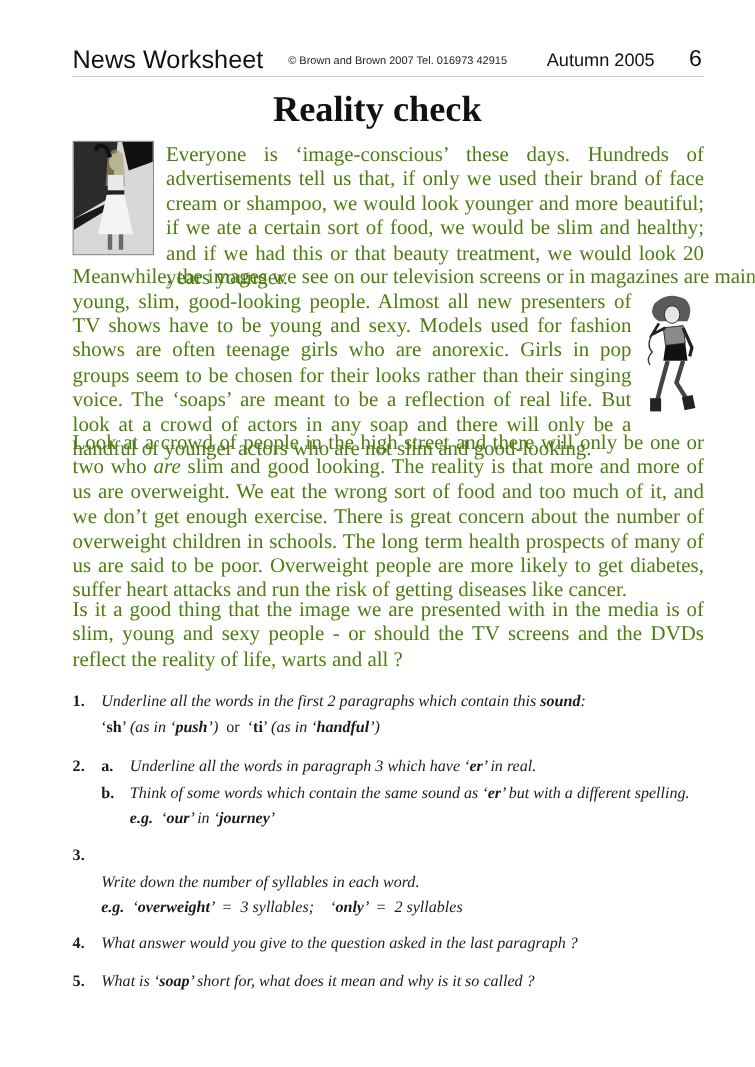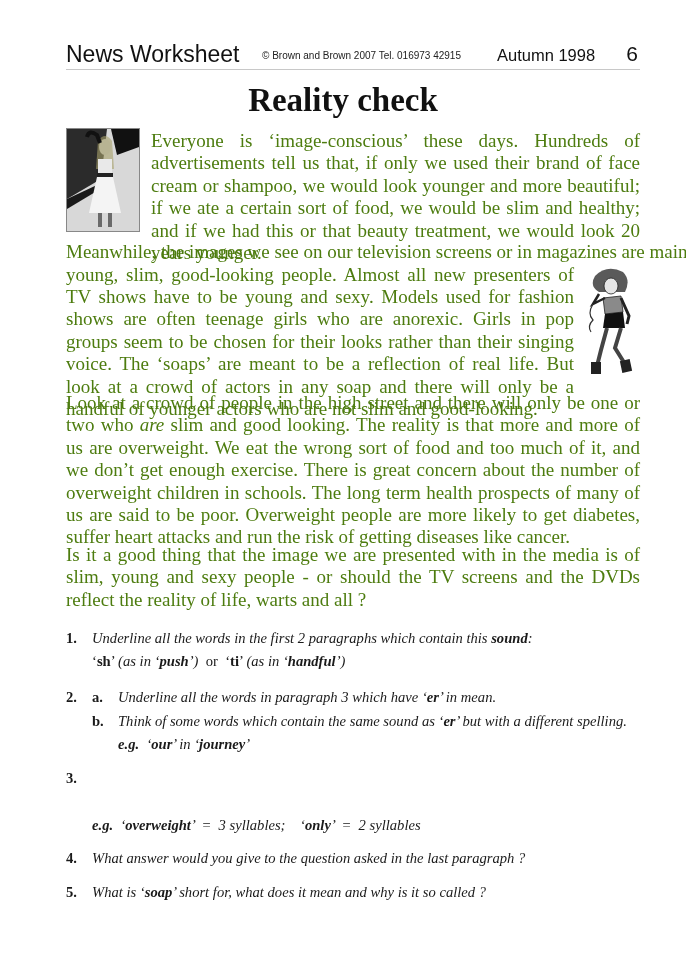--- a/index.html
+++ b/index.html
@@ -37,21 +37,21 @@
   .bi { font-weight: bold; font-style: italic; }
 </style>
 </head>
 <body>
 
 <div class="page">
 
   <div class="header">
     <span class="title">News Worksheet</span>
     <span class="copy">© Brown and Brown 2007  Tel. 016973 42915</span>
-    <span class="season">Autumn 1998</span>
+    <span class="season">Autumn 2005</span>
     <span class="pageno">6</span>
   </div>
 
   <div class="headline">Reality check</div>
 
   <div class="photo" title="black-and-white photo of a young woman in a white dress">
     <svg width="72" height="102" viewBox="0 0 72 102">
       <rect x="0" y="0" width="72" height="102" fill="#d8d8d8"></rect>
       <polygon points="0,0 40,0 34,50 0,70" fill="#2b2b2b"></polygon>
       <polygon points="44,0 72,0 72,18 50,26" fill="#111"></polygon>
@@ -94,28 +94,29 @@
 
   <div class="q" style="top:627px; height:48px">
     <span class="num">1.</span>
     <span class="line i" style="top:0"><span>Underline all the words in the first 2 paragraphs which contain this </span><span class="bi">sound</span><span>:</span></span>
     <span class="line" style="top:23px"><span>‘</span><span class="b">sh</span><span>’ </span><span class="i">(as in ‘</span><span class="bi">push</span><span class="i">’)</span><span style="white-space:pre">  or  </span><span>‘</span><span class="b">ti</span><span>’ </span><span class="i">(as in ‘</span><span class="bi">handful</span><span class="i">’)</span></span>
   </div>
 
   <div class="q" style="top:686px; height:70px">
     <span class="num">2.</span>
     <span class="sub" style="top:0">a.</span>
-    <span class="subline i" style="top:0"><span>Underline all the words in paragraph 3 which have ‘</span><span class="bi">er</span><span>’ in mean.</span></span>
+    <span class="subline i" style="top:0"><span>Underline all the words in paragraph 3 which have ‘</span><span class="bi">er</span><span>’ in real.</span></span>
     <span class="sub" style="top:24px">b.</span>
     <span class="subline i" style="top:24px"><span>Think of some words which contain the same sound as ‘</span><span class="bi">er</span><span>’ but with a different spelling.</span></span>
     <span class="subline i" style="top:47px; white-space:pre"><span class="bi">e.g.</span><span>  ‘</span><span class="bi">our</span><span>’ in ‘</span><span class="bi">journey</span><span>’</span></span>
   </div>
 
   <div class="q" style="top:767px; height:70px">
     <span class="num">3.</span>
+    <span class="line i" style="top:24px">Write down the number of syllables in each word.</span>
     <span class="line i" style="top:47px; white-space:pre"><span class="bi">e.g.</span><span>  ‘</span><span class="bi">overweight</span><span>’  =  3 syllables;    ‘</span><span class="bi">only</span><span>’  =  2 syllables</span></span>
   </div>
 
   <div class="q" style="top:847px; height:24px">
     <span class="num">4.</span>
     <span class="line i" style="top:0">What answer would you give to the question asked in the last paragraph ?</span>
   </div>
 
   <div class="q" style="top:881px; height:24px">
     <span class="num">5.</span>

